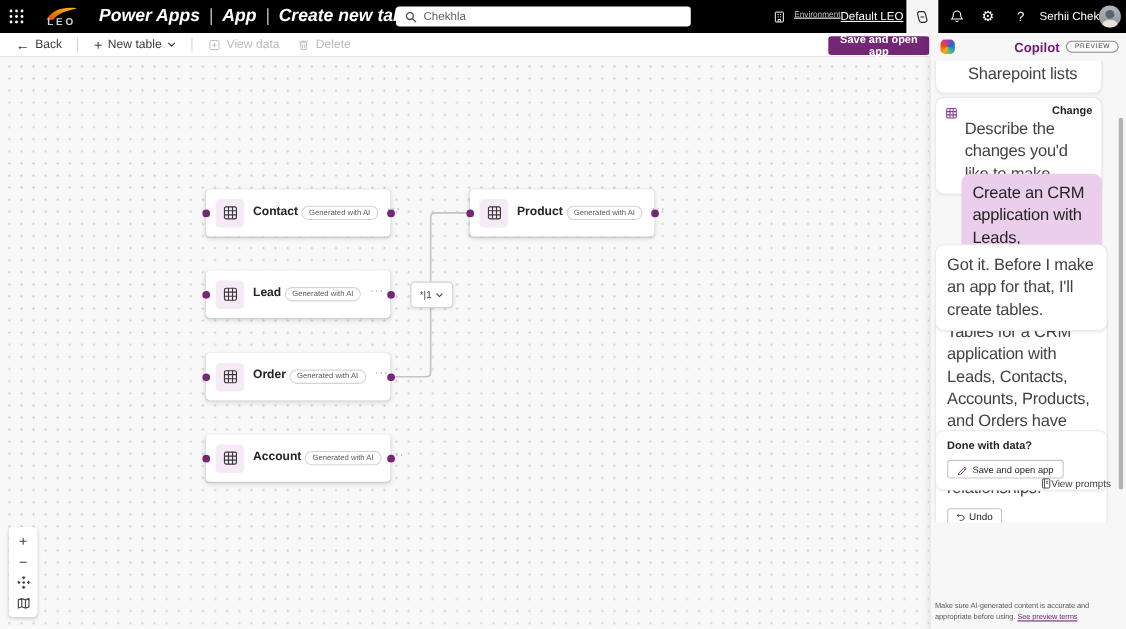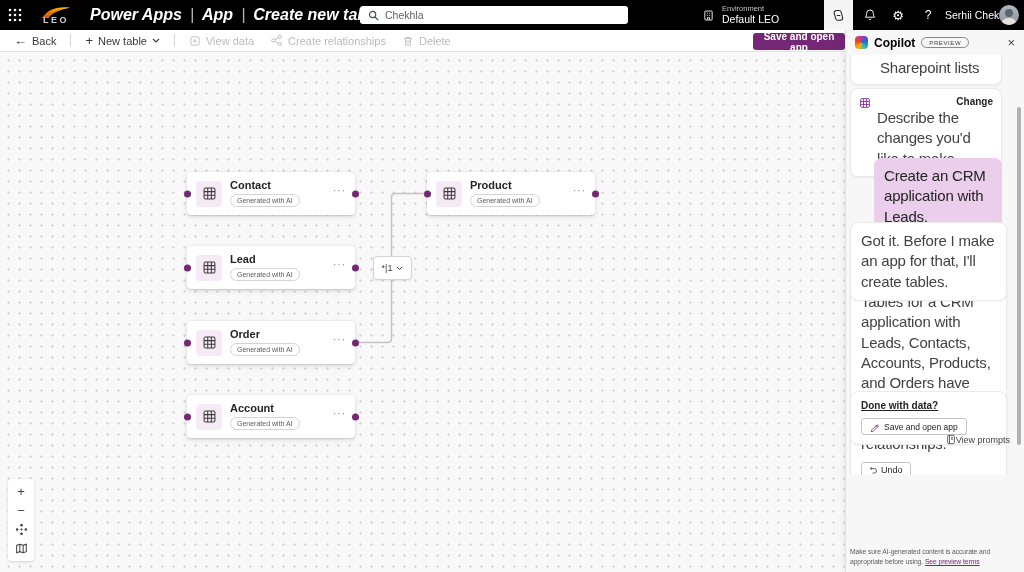--- a/index.html
+++ b/index.html
@@ -11,21 +11,21 @@
   .topbar { position:absolute; left:0; top:0; width:1024px; height:30px; background:#000; display:flex; align-items:center; color:#fff; z-index:50; }
   .waffle { width:30px; height:30px; display:flex; align-items:center; justify-content:center; cursor:pointer; }
   .logo { display:flex; flex-direction:column; align-items:center; width:52px; margin-right:8px; }
   .logo-text { font-size:9px; font-weight:bold; letter-spacing:2.5px; color:#cfcfcf; margin-top:-3px; line-height:1; }
   .crumbs { display:flex; align-items:flex-end; gap:8px; font-size:16px; white-space:nowrap;font-style:italic; }
   .crumb { font-weight:600; }
   .crumb-sep { opacity:.7; font-weight:300; }
   .searchbox { position:absolute; left:360px; top:6px; width:268px; height:18px; background:#fff; border-radius:3px; display:flex; align-items:center; padding:0 8px; gap:6px; }
   .searchbox .ph { color:#616161; font-size:10.5px; }
   .env { position:absolute; left:702px; top:0; height:30px; display:flex; align-items:center; gap:7px; }
-  .env-text { display:flex; flex-direction:column; line-height:1.15; }
+  .env-text { display:flex; flex-direction:row; line-height:1.15;text-decoration:underline; }
   .env-label { font-size:7.5px; color:#c3c3c3; }
   .env-name { font-size:10.5px; color:#fff; }
   .copilot-tab { position:absolute; left:824px; top:0; width:29px; height:30px; background:#f6f5f6; display:flex; align-items:center; justify-content:center; cursor:pointer; }
   .tb-icon { position:absolute; top:0; height:30px; width:24px; display:flex; align-items:center; justify-content:center; cursor:pointer; }
   .tb-gear { left:886px; font-size:13px; color:#fff; font-family:"DejaVu Sans",sans-serif; }
   .tb-help { left:916px; font-size:12px; color:#fff; }
   .tb-bell { left:858px; }
   .username { position:absolute; left:945px; top:0; height:30px; display:flex; align-items:center; font-size:10.5px; color:#fff; }
   .avatar { position:absolute; left:999px; top:5px; width:20px; height:20px; border-radius:50%; background:linear-gradient(180deg,#aeb6bf,#8b949e); overflow:hidden; cursor:pointer; }
   .avatar .head { position:absolute; left:6px; top:4px; width:8px; height:8px; border-radius:50%; background:#5c646e; }
@@ -41,56 +41,56 @@
   .save-btn { position:absolute; left:753px; top:3px; height:17px; background:#742774; color:#fff; font-size:10px; font-weight:600; border:none; border-radius:3px; padding:0 10px; display:flex; align-items:center; cursor:pointer; }
 
   
   .canvas { position:absolute; left:0; top:52px; width:845px; height:520px; background:#f8f8f8;
             background-image:radial-gradient(circle,#d9d7d5 1px,transparent 1.25px); background-size:11px 11px; background-position:3px 3px; }
   .connector-svg { position:absolute; left:0; top:0; pointer-events:none; }
   .table-card { position:absolute; width:168px; height:43px; background:#fff; border-radius:4px;
                 box-shadow:0 0.5px 1.5px rgba(0,0,0,.12), 0 2px 5px rgba(0,0,0,.1);
                 display:flex; align-items:center; padding:0 9px; gap:8px; cursor:pointer; }
   .tc-icon { width:26px; height:26px; border-radius:4px; background:#f6eaf7; display:flex; align-items:center; justify-content:center; flex:none; }
-  .tc-col { display:flex; flex-direction:column; align-items:flex-start; gap:3px; }
+  .tc-col { display:flex; flex-direction:row; align-items:flex-start; gap:3px; }
   .tc-title { font-size:11px; font-weight:700; color:#242424; line-height:1; }
   .tc-badge { font-size:7px; color:#5c5c5c; border:1px solid #d6d4d2; border-radius:8px; padding:1.5px 6px; line-height:1.1; background:#fff; white-space:nowrap; }
   .tc-more { margin-left:auto; color:#8a8886; font-size:10px; letter-spacing:1px; line-height:0; padding-bottom:6px; cursor:pointer; }
   .dot { position:absolute; width:7px; height:7px; border-radius:50%; background:#742774; top:50%; transform:translateY(-50%); cursor:pointer; }
   .dot.l { left:-3.5px; } .dot.r { right:-3.5px; }
   .rel-label { position:absolute; left:373px; top:204px; width:39px; height:24px; background:#fff; border:1px solid #d6d4d2; border-radius:4px;
                display:flex; align-items:center; justify-content:center; gap:4px; font-size:9px; color:#3b3a39; box-shadow:0 1px 2px rgba(0,0,0,.07); cursor:pointer; }
   .zoom-panel { position:absolute; left:8px; top:427px; width:26px; background:#fff; border-radius:4px; box-shadow:0 1px 3px rgba(0,0,0,.15);
                 display:flex; flex-direction:column; align-items:center; padding:3px 0; }
   .zp-btn { width:26px; height:19px; display:flex; align-items:center; justify-content:center; font-size:13px; color:#424242; cursor:pointer; }
 
   
   .panel { position:absolute; left:845px; top:30px; width:179px; height:542px; background:#f8f7f8; border-left:1px solid #e3e1e1; box-shadow:-2px 0 6px rgba(0,0,0,.06); z-index:45; }
   .panel-header { position:absolute; left:0; top:0; width:100%; height:25px; display:flex; align-items:center; padding:0 9px; gap:6px; background:#f8f7f8; z-index:5; }
   .cp-logo { width:13px; height:13px; border-radius:4px; background:conic-gradient(from 210deg,#f8b117,#e8490f,#c0369f,#1d63d2,#2bb5ae,#f8b117); flex:none; }
-  .cp-title { font-size:12px; font-weight:700; color:#000000; }
+  .cp-title { font-size:12px; font-weight:700; color:#701a75;margin-left:48px; }
   .cp-pill { font-size:6px; letter-spacing:.6px; color:#424242; border:1px solid #8a8886; border-radius:8px; padding:1.5px 7px; line-height:1; }
   .cp-close { margin-left:auto; font-size:13px; color:#424242; cursor:pointer; line-height:1; }
   .messages { position:absolute; left:0; top:25px; width:172px; height:420px; overflow:hidden; }
   .msg-card { position:absolute; background:#fff; border:1px solid #ebe9e9; border-radius:8px; box-shadow:0 1px 2px rgba(0,0,0,.05); }
   .body-text { font-size:15px; letter-spacing:-.2px; line-height:1.35; color:#424242; }
   .partial-card { left:4px; top:-16px; width:152px; height:46px; padding:5px 8px 6px 29px; display:flex; align-items:flex-end; }
   .change-card { left:4px; top:33px; width:152px; padding:7px 8px; display:flex; gap:6px; }
   .cc-title { font-size:10px; font-weight:700; color:#242424; line-height:1.2;text-align:right; }
   .user-bubble { position:absolute; right:16px; top:103px; width:128px; background:#ebcdec; border-radius:8px; padding:8px 10px; }
   .user-bubble .body-text { color:#242424; }
   .bot-ack { left:4px; top:167px; width:157px; padding:8px 10px; }
   .tables-card { left:4px; top:228px; width:157px; padding:8px 10px; }
   .undo-btn { margin-top:8px; display:inline-flex; align-items:center; gap:3px; border:1px solid #c8c6c4; border-radius:3px; padding:2px 7px; font-size:9px; color:#242424; background:#fff; cursor:pointer; }
   .card-foot { margin-top:7px; display:flex; align-items:center; justify-content:space-between; }
   .disclaimer { font-size:6.7px; color:#979593; letter-spacing:-.1px; }
   .thumbs { display:flex; gap:7px; }
   .thumb { cursor:pointer; display:flex; }
   .done-card { left:4px; top:336px; width:157px; padding:8px 10px; }
-  .done-title { font-size:10px; font-weight:700; color:#242424;text-decoration:underline; }
+  .done-title { font-size:10px; font-weight:700; color:#242424; }
   .done-btn { margin-top:7px; display:inline-flex; align-items:center; gap:4px; border:1px solid #c8c6c4; border-radius:3px; padding:2.5px 8px; font-size:8.5px; color:#242424; background:#fff; cursor:pointer; }
   .view-prompts { position:absolute; right:14px; top:404px; display:flex; align-items:center; gap:0; font-size:9px; color:#424242; cursor:pointer; }
   .scroll-thumb { position:absolute; left:171px; top:77px; width:4px; height:338px; background:#b3b1b1; border-radius:2px; cursor:pointer; }
   .input-wrap { position:absolute; left:3px; top:450px; width:167px; height:62px; background:#fff; border:1px solid #d1cfcd; border-radius:8px; }
   .input-wrap textarea { width:100%; height:100%; border:none; outline:none; resize:none; background:transparent; padding:8px 10px; font-family:inherit; font-size:9.5px; color:#242424; }
   .input-wrap textarea::placeholder { color:#707070; }
   .send-btn { position:absolute; right:8px; bottom:6px; cursor:pointer; display:flex; }
   .panel-foot { position:absolute; left:4px; top:517px; width:168px; font-size:6.8px; line-height:1.5; color:#5c5c5c; letter-spacing:-.1px; }
   .panel-foot a { color:#742774; text-decoration:underline; cursor:pointer; }
 </style>
@@ -192,29 +192,20 @@
     </div>
     <div class="tool-sep"></div>
     <div class="tool-item disabled">
       <svg width="12" height="12" viewBox="0 0 16 16" fill="none" stroke="#bdbbb9" stroke-width="1.2">
           <rect x="2.5" y="2.5" width="11" height="11" rx="1.5"></rect>
           <path d="M8 5.5 v5 M5.5 8 h5"></path>
         </svg>
       <span>View data</span>
     </div>
     <div class="tool-item disabled">
-      <svg width="13" height="13" viewBox="0 0 16 16" fill="none" stroke="#bdbbb9" stroke-width="1.2">
-          <circle cx="4" cy="8" r="2"></circle>
-          <circle cx="12" cy="3.5" r="2"></circle>
-          <circle cx="12" cy="12.5" r="2"></circle>
-          <path d="M5.8 7 L10.2 4.5 M5.8 9 L10.2 11.5"></path>
-        </svg>
-      <span>Create relationships</span>
-    </div>
-    <div class="tool-item disabled">
       <svg width="12" height="12" viewBox="0 0 16 16" fill="none" stroke="#bdbbb9" stroke-width="1.2">
           <path d="M2.8 4.5 h10.4 M6.3 4.5 V3.2 h3.4 v1.3 M4.3 4.5 l.7 9 h6 l.7 -9 M6.7 7 v4 M9.3 7 v4"></path>
         </svg>
       <span>Delete</span>
     </div>
     <button class="save-btn">Save and open app</button>
   </div>
 
   <div class="canvas">
     <svg class="connector-svg" width="845" height="520">

